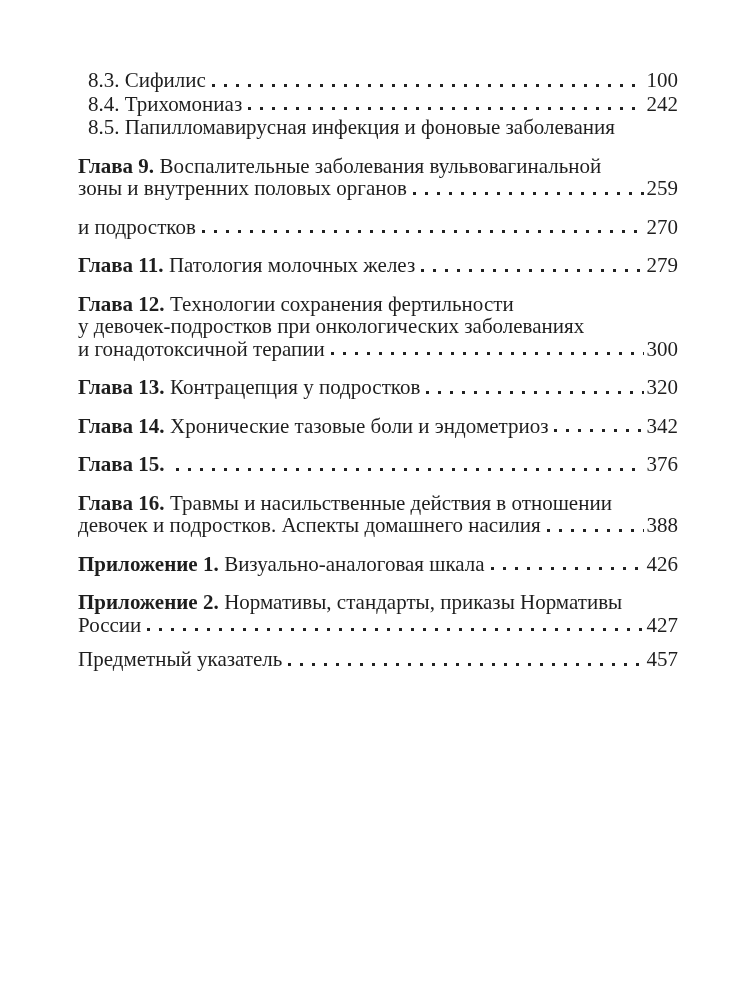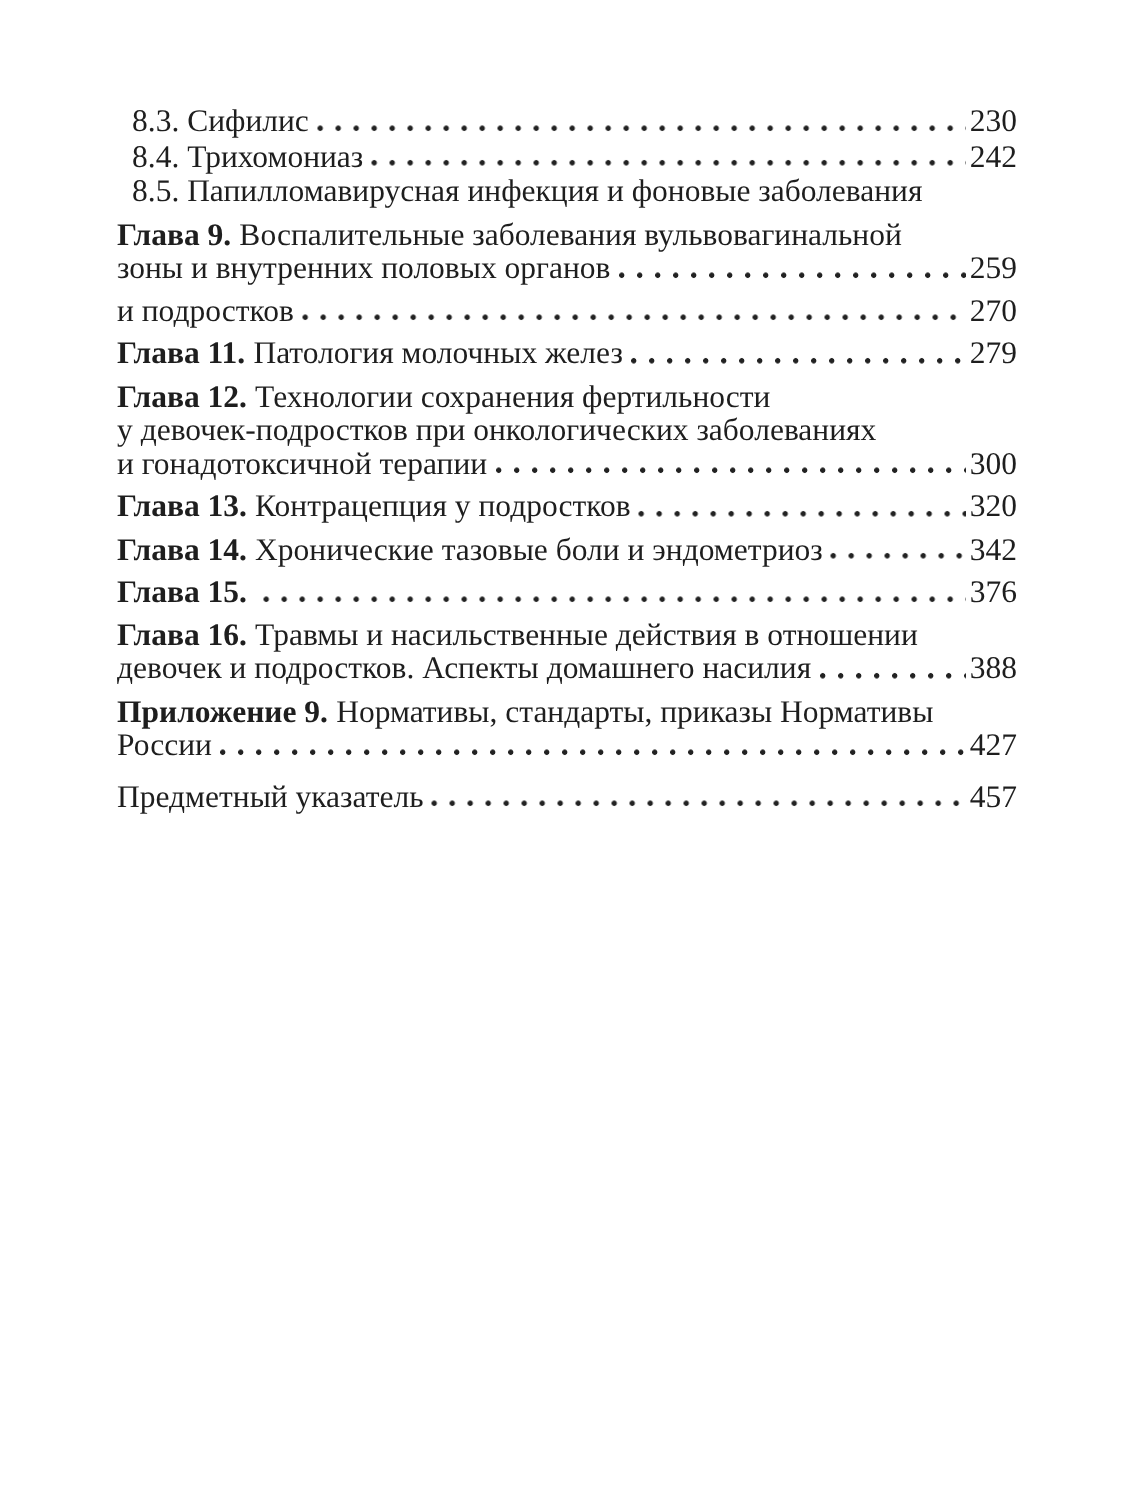--- a/index.html
+++ b/index.html
@@ -15,21 +15,21 @@
     box-sizing: border-box;
     padding: 69px 72px 0 78px;
     font-family: "Liberation Serif", "DejaVu Serif", serif;
     font-size: 21px;
     line-height: 22.5px;
     color: #1e1e1e;
     overflow: hidden;
   }
   .toc { width: 100%; text-align: center; }
   .entry { margin: 0; }
-  .entry.gap    { margin-top: 6px; }   
+  .entry.gap    { margin-top: 16px; }   
   .entry.sub-gap{ margin-top: 1px; }   
   .entry.tight  { margin-top: 12px; }     
   .entry.indent { padding-left: 10px; }
   .line {
     display: flex;
     align-items: baseline;
   }
   .bold {
     font-weight: bold;
     margin-right: 0.26em;
@@ -52,21 +52,21 @@
 </head>
 <body>
 
 <div class="page">
   <div class="toc">
 
     <div class="entry indent">
       <div class="line">
         <span class="txt">8.3. Сифилис</span>
         <span class="leader"></span>
-        <span class="pg">230</span>
+        <span class="pg">100</span>
       </div>
     </div>
 
     <div class="entry indent sub-gap">
       <div class="line">
         <span class="txt">8.4. Трихомониаз</span>
         <span class="leader"></span>
         <span class="pg">242</span>
       </div>
     </div>
@@ -152,24 +152,32 @@
         <span class="bold">Глава 16.</span>
         <span class="txt">Травмы и насильственные действия в отношении</span>
       </div>
       <div class="line">
         <span class="txt">девочек и подростков. Аспекты домашнего насилия</span>
         <span class="leader"></span>
         <span class="pg">388</span>
       </div>
     </div>
 
+    <div class="entry gap">
+      <div class="line">
+        <span class="bold">Приложение 1.</span>
+        <span class="txt">Визуально-аналоговая шкала</span>
+        <span class="leader"></span>
+        <span class="pg">426</span>
+      </div>
+    </div>
 
     <div class="entry gap">
       <div class="line">
-        <span class="bold">Приложение 9.</span>
+        <span class="bold">Приложение 2.</span>
         <span class="txt">Нормативы, стандарты, приказы Нормативы</span>
       </div>
       <div class="line">
         <span class="txt">России</span>
         <span class="leader"></span>
         <span class="pg">427</span>
       </div>
     </div>
 
     <div class="entry tight">

